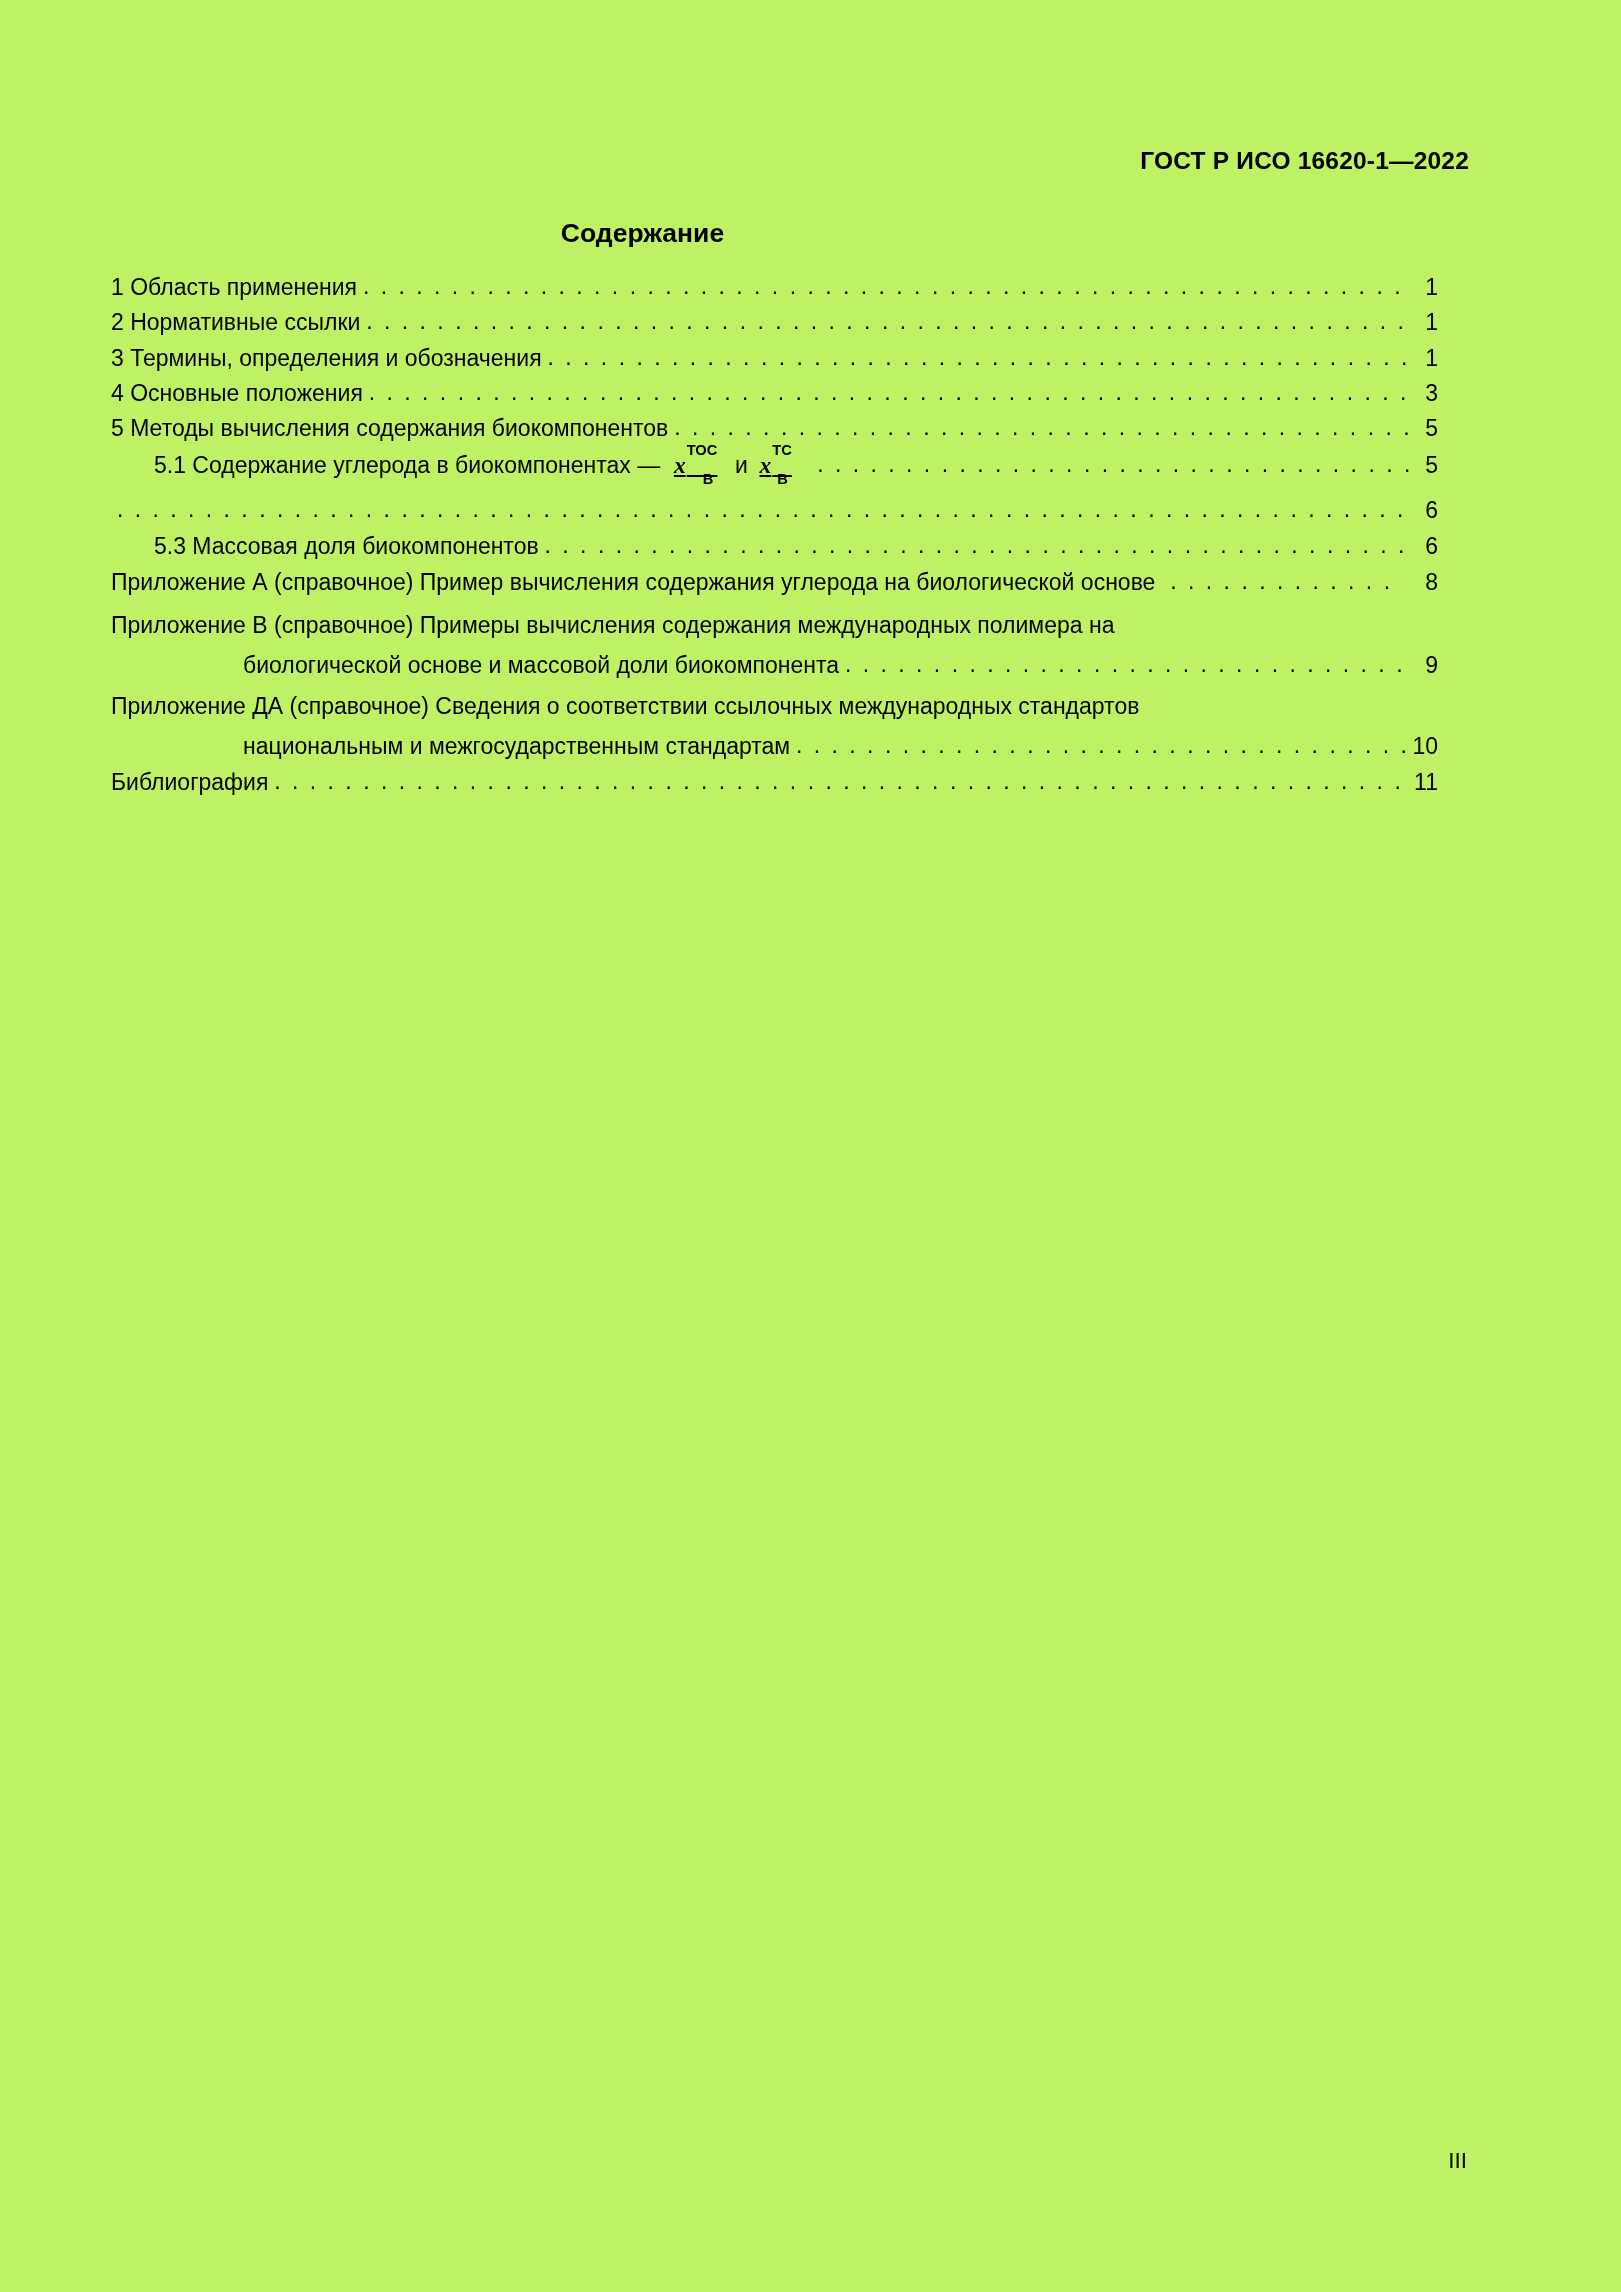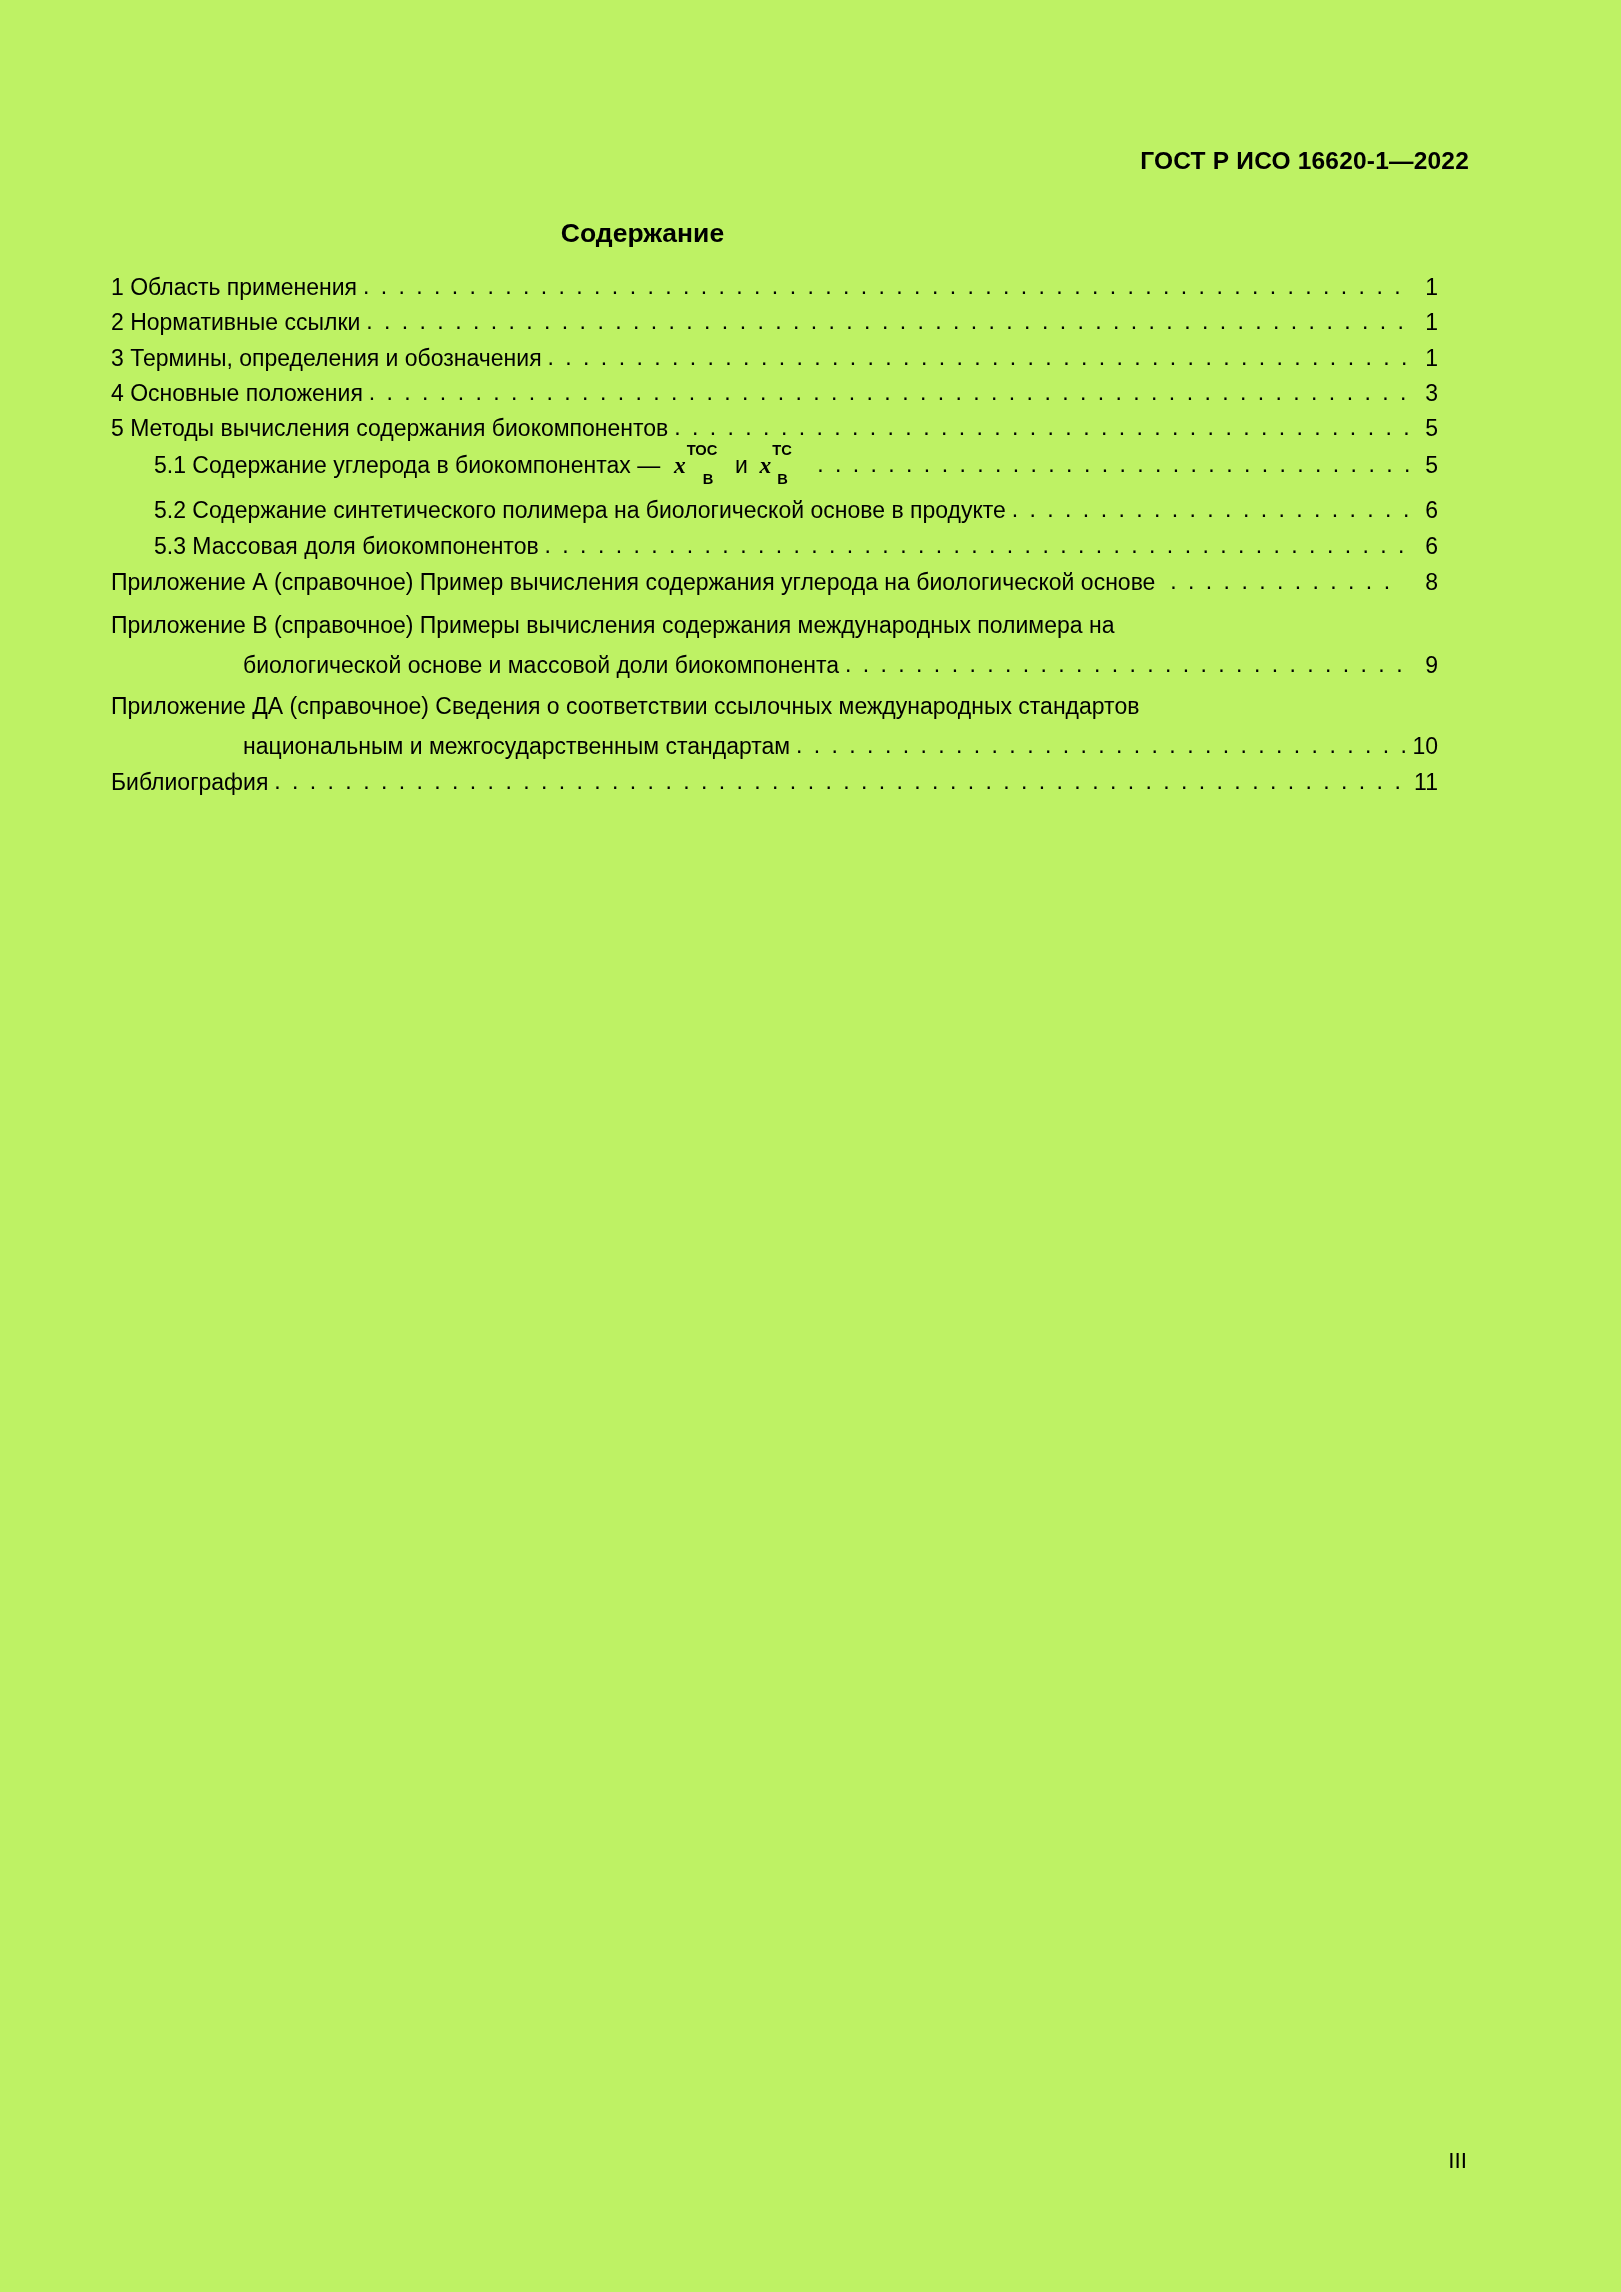--- a/index.html
+++ b/index.html
@@ -87,20 +87,21 @@
   }
   .toc-block.wide-indent .line2 { padding-left: 132px; }
   .math {
     display: inline-block;
     position: relative;
     font-family: "Liberation Serif", serif;
     font-style: italic;
     font-weight: bold;
     font-size: 23.5px;
     margin: 0 2px;
+    text-decoration: underline;
   }
   .math .base { position: relative; }
   .math sup {
     font-family: "Liberation Sans", sans-serif;
     font-style: normal;
     font-weight: bold;
     font-size: 14.7px;
     position: relative;
     top: -9.8px;
     left: 1px;
@@ -170,21 +171,20 @@
       </span>
       <span style="margin:0 9.8px 0 5.9px;">и</span>
       <span class="math">
         <span class="base">x</span><sup>TC</sup><sub>B</sub>
       </span>
       <span class="leader" style="margin-left:13.7px;">. . . . . . . . . . . . . . . . . . . . . . . . . . . . . . . . . . . . . . . . . . . . . . . . . . . . . . . . . . . . . . . . . . . . . . . . . . . . . . . . . . . . . . . . . . . . . . . . .</span>
       <span class="page-num">5</span>
     </div>
 
     <div class="toc-row indent1">
-      <span class="entry-text">5.2 Содержание синтетического полимера на биологической основе в продукте</span>
       <span class="leader">. . . . . . . . . . . . . . . . . . . . . . . . . . . . . . . . . . . . . . . . . . . . . . . . . . . . . . . . . . . . . . . . . . . . . . . . . . . . . . . . . . . . . . . . . . . . . . . . .</span>
       <span class="page-num">6</span>
     </div>
 
     <div class="toc-row indent1">
       <span class="entry-text">5.3 Массовая доля биокомпонентов</span>
       <span class="leader">. . . . . . . . . . . . . . . . . . . . . . . . . . . . . . . . . . . . . . . . . . . . . . . . . . . . . . . . . . . . . . . . . . . . . . . . . . . . . . . . . . . . . . . . . . . . . . . . .</span>
       <span class="page-num">6</span>
     </div>
 

